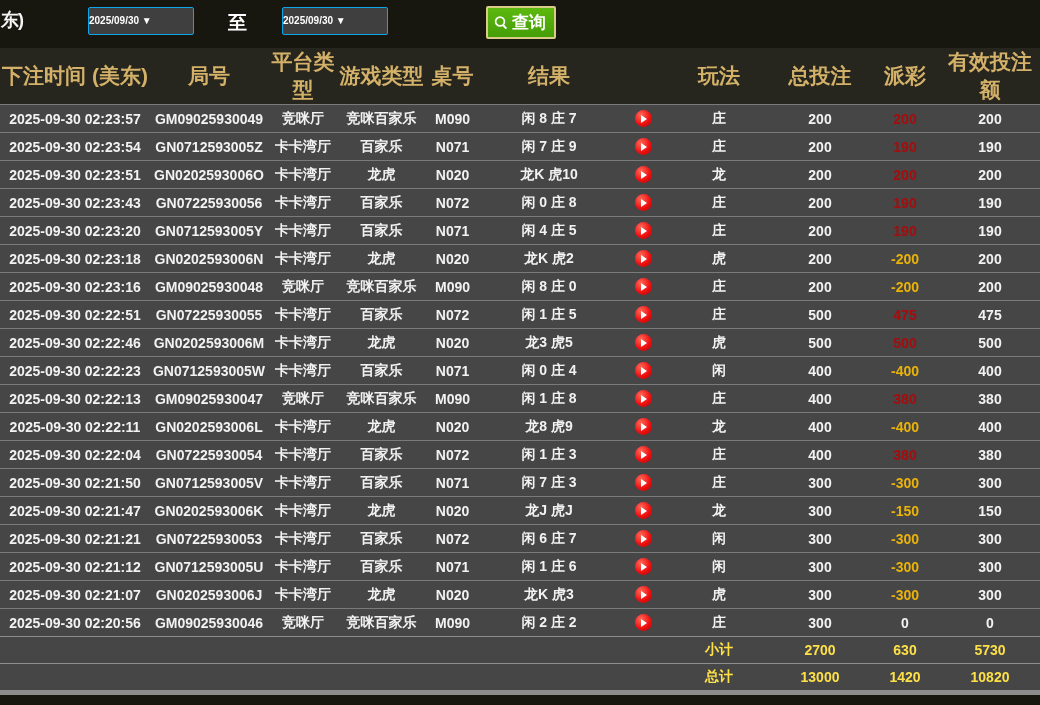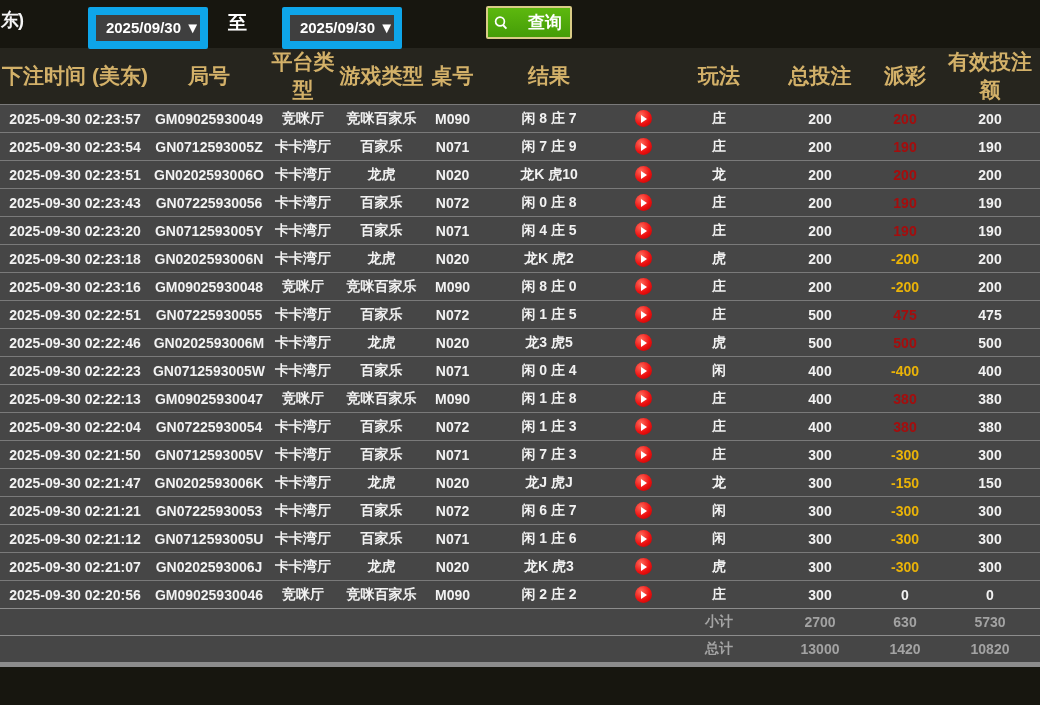--- a/index.html
+++ b/index.html
@@ -13,36 +13,36 @@
   
   .toolbar{
     position:relative;height:48px;background:#17160f;
   }
   .clipped-label{
     position:absolute;left:1px;top:8px;
     color:#f5f5f5;font-size:18px;letter-spacing:-1px;
   }
   .datebox{
     position:absolute;top:7px;width:104px;height:26px;
-    background:#3f3f3f;border:8px solid #0ea5e9;border-radius:2px;
-    color:#ffffff;font-size:15px;text-align:right;line-height:26px;
+    background:#3f3f3f;border:1px solid #0ea5e9;border-radius:2px;
+    color:#ffffff;font-size:10px;text-align:left;line-height:26px;
     cursor:pointer;
   }
   .datebox.from{left:88px;}
   .datebox.to{left:282px;}
   .to-label{
     position:absolute;left:228px;top:10px;color:#ffffff;font-size:19px;
   }
   .query-btn{
     position:absolute;left:486px;top:6px;height:29px;
     background:linear-gradient(#5db80e,#459d08);
     border:2px solid #d9cc86;border-radius:2px;
     color:#ffffff;font-size:17px;line-height:29px;
     padding:0 8px 0 5px;cursor:pointer;
-    display:flex;align-items:center;gap:19px;
+    display:flex;align-items:center;gap:3px;
   }
   .query-btn svg{display:block;}
   
   table{
     border-collapse:collapse;table-layout:fixed;width:1036px;
   }
   col.c1{width:150px}col.c2{width:118px}col.c3{width:70px}col.c4{width:87px}
   col.c5{width:55px}col.c6{width:138px}col.c7{width:50px}col.c8{width:102px}
   col.c9{width:100px}col.c10{width:70px}col.c11{width:100px}
   thead th{
@@ -52,21 +52,21 @@
   tbody td{
     height:27px;background:#464646;color:#f2f2f2;
     font-size:14px;font-weight:bold;text-align:center;padding:0;
     border-top:1px solid #7a7a7a;
     white-space:nowrap;overflow:hidden;
   }
   tbody tr.data-row td.payout-pos{color:#a50d0d;}
   tbody tr.data-row td.payout-neg{color:#eab308;}
   tbody tr.data-row td.payout-zero{color:#f2f2f2;}
   tbody tr.footer-row td{
-    height:26px;color:#a3a3a3;border-top:1px solid #8d8d8d;
+    height:26px;color:#fde047;border-top:1px solid #8d8d8d;
   }
   .play-icon{
     display:inline-block;width:17px;height:17px;border-radius:50%;
     background:radial-gradient(circle at 35% 30%,#ff6a5a,#ee1111 55%,#b40000);
     position:relative;vertical-align:middle;cursor:pointer;
   }
   .play-icon::after{
     content:"";position:absolute;left:6px;top:4.5px;
     width:0;height:0;
     border-top:4px solid transparent;border-bottom:4px solid transparent;
@@ -258,20 +258,33 @@
         <td>竞咪百家乐</td>
         <td>M090</td>
         <td>闲 1 庄 8</td>
         <td><span class="play-icon"></span></td>
         <td>庄</td>
         <td>400</td>
         <td class="payout-pos">380</td>
         <td>380</td>
       </tr>
       <tr class="data-row">
+        <td>2025-09-30 02:22:11</td>
+        <td>GN0202593006L</td>
+        <td>卡卡湾厅</td>
+        <td>龙虎</td>
+        <td>N020</td>
+        <td>龙8 虎9</td>
+        <td><span class="play-icon"></span></td>
+        <td>龙</td>
+        <td>400</td>
+        <td class="payout-neg">-400</td>
+        <td>400</td>
+      </tr>
+      <tr class="data-row">
         <td>2025-09-30 02:22:04</td>
         <td>GN07225930054</td>
         <td>卡卡湾厅</td>
         <td>百家乐</td>
         <td>N072</td>
         <td>闲 1 庄 3</td>
         <td><span class="play-icon"></span></td>
         <td>庄</td>
         <td>400</td>
         <td class="payout-pos">380</td>

